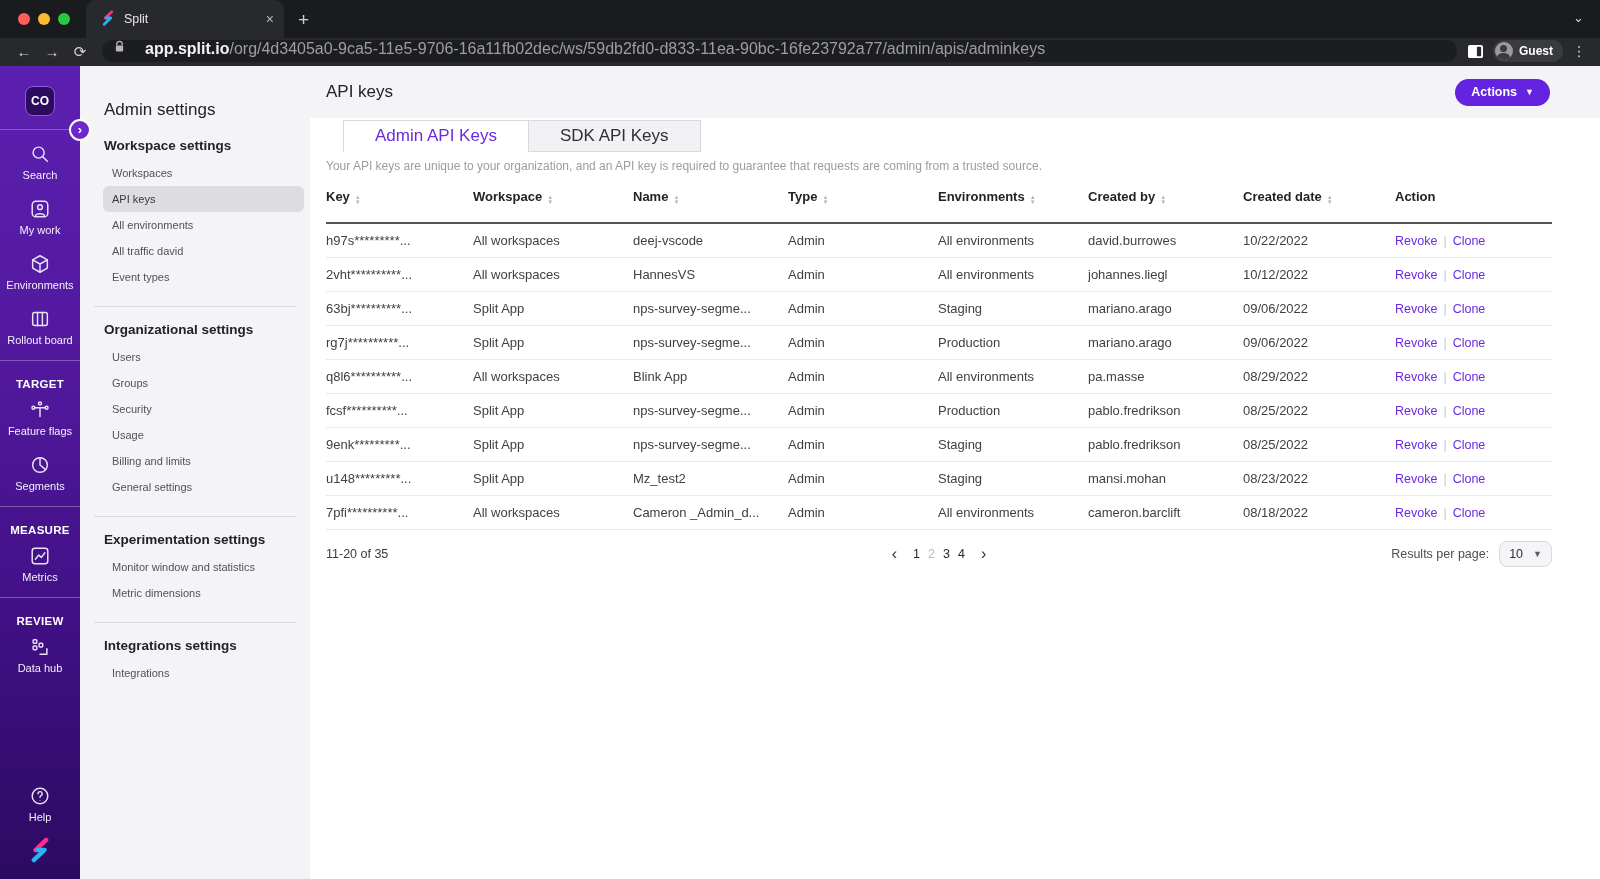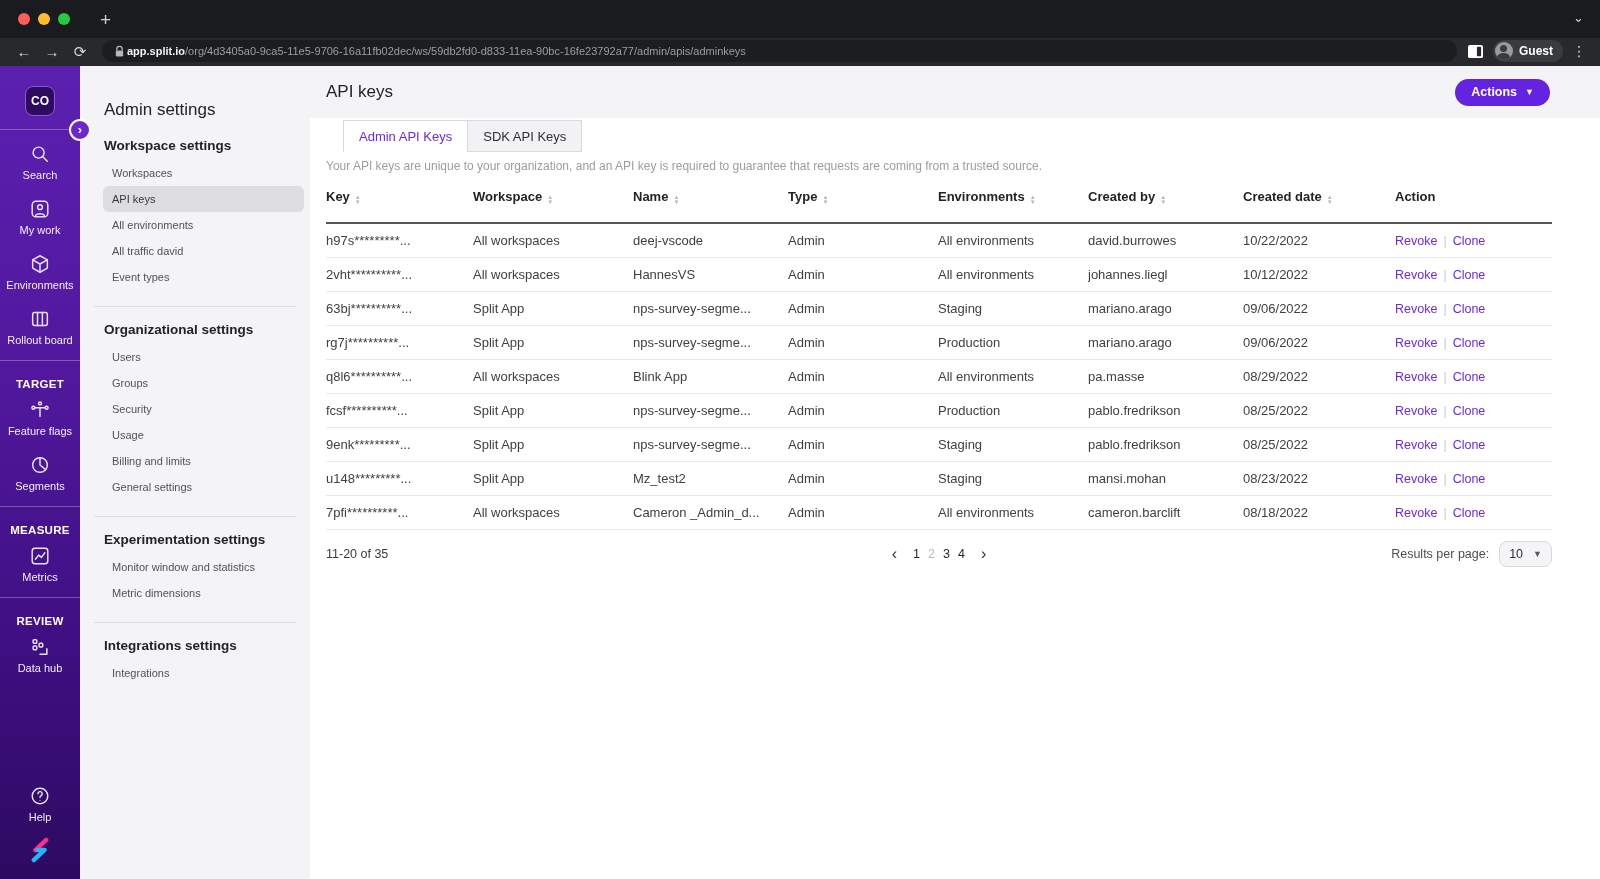--- a/index.html
+++ b/index.html
@@ -17,21 +17,21 @@
   .t-dot { width:12px; height:12px; border-radius:50%; }
   .t-red{background:#ff5f57;} .t-yellow{background:#febc2e;} .t-green{background:#28c840;}
   .btab { width:198px; height:38px; background:#28292c; border-radius:10px 10px 0 0; display:flex; align-items:center; gap:8px; padding:0 10px 0 14px; color:#e8e8ea; font-size:12.5px; }
   .btab-title { flex:1; }
   .btab-close { color:#b9b9be; font-size:14px; cursor:pointer; }
   .newtab { color:#cfcfd3; font-size:19px; margin-left:14px; cursor:pointer; line-height:1; }
   .strip-chevron { position:absolute; right:16px; top:10px; color:#d6d6da; font-size:13px; cursor:pointer; }
 
   .toolbar { height:28px; background:#28292c; display:flex; align-items:center; gap:4px; padding:0 10px 2px 12px; }
   .nav-btn { color:#d4d4d8; font-size:15px; width:24px; text-align:center; cursor:pointer; line-height:1; }
-  .urlbar { flex:1; height:22px; background:#1c1d20; border-radius:11px; display:flex; align-items:center; gap:2px; padding:0 12px; margin:0 6px; font-size:11px; white-space:nowrap; overflow:hidden; }
+  .urlbar { flex:1; height:22px; background:#1c1d20; border-radius:11px; display:flex; align-items:flex-start; gap:20px; padding:0 12px; margin:0 6px; font-size:16px; white-space:nowrap; overflow:hidden; }
   .url-domain { color:#f2f2f4; font-weight:bold; }
   .url-path { color:#9d9da3; }
   .tb-right { display:flex; align-items:center; gap:9px; padding-right:4px; }
   .guest-pill { background:#3a3b3f; border-radius:12px; height:22px; display:flex; align-items:center; gap:6px; padding:0 10px 0 2px; cursor:pointer; }
   .guest-avatar { width:18px; height:18px; border-radius:50%; background:#9a9aa0; position:relative; overflow:hidden; }
   .guest-avatar::before { content:""; position:absolute; left:5.5px; top:3px; width:7px; height:7px; border-radius:50%; background:#3a3b3f; }
   .guest-avatar::after { content:""; position:absolute; left:2.5px; top:11px; width:13px; height:9px; border-radius:50%; background:#3a3b3f; }
   .guest-label { color:#fff; font-size:12px; font-weight:bold; }
   .menu-dots { color:#d4d4d8; font-size:14px; cursor:pointer; }
 
@@ -67,21 +67,21 @@
   
   .main { flex:1; display:flex; flex-direction:column; background:#fff; }
   .main-header { height:52px; background:#f4f4f6; display:flex; align-items:center; justify-content:space-between; padding:0 50px 0 16px; }
   .main-title { font-size:17px; color:#242428; }
   .actions-btn { background:#6423df; color:#fff; border:none; border-radius:15px; height:27px; padding:0 16px; font-size:12.5px; font-weight:bold;
     display:flex; align-items:center; gap:8px; cursor:pointer; font-family:inherit; }
   .actions-btn .chev { font-size:9px; }
 
   .main-body { padding:2px 48px 0 16px; }
   .tabs { display:flex; padding-left:17px; }
-  .tab-item { height:32px; padding:0 15px; font-size:13px; display:flex; align-items:center; border:1px solid #d8d8dd; background:#f2f2f4; color:#2e2e33; cursor:pointer; }
+  .tab-item { height:32px; padding:0 31px; font-size:17px; display:flex; align-items:center; border:1px solid #d8d8dd; background:#f2f2f4; color:#2e2e33; cursor:pointer; }
   .tab-item + .tab-item { margin-left:-1px; }
   .tab-item.active { background:#fff; color:#6b2be2; border-bottom-color:#fff; }
   .tab-desc { font-size:12px; color:#9c9ca2; margin:7px 0 2px; }
 
   table.keys { width:1226px; border-collapse:collapse; table-layout:fixed; margin-top:8px; }
   .keys th { text-align:left; font-size:13px; color:#232327; font-weight:bold; padding:8px 8px 18px 0; border-bottom:2px solid #54555b; vertical-align:middle; }
   .keys td { font-size:13px; color:#3f4045; height:34px; padding:0 8px 0 0; border-bottom:1px solid #e9e9ec; white-space:nowrap; overflow:hidden; }
   .sort-icon { display:inline-flex; flex-direction:column; margin-left:5px; color:#b4b4ba; font-size:6px; line-height:4.6px; vertical-align:2px; }
   .action-link { color:#6b2be2; cursor:pointer; font-size:12.5px; }
   .link-sep { color:#c9c9cf; margin:0 6px; font-size:12.5px; }
@@ -100,20 +100,28 @@
 </style>
 </head>
 <body>
 
 <div>
   <div class="tabstrip">
     <div class="traffic">
       <span class="t-dot t-red"></span>
       <span class="t-dot t-yellow"></span>
       <span class="t-dot t-green"></span>
+    </div>
+    <div class="btab">
+      <span id="tab-logo"><svg width="16" height="16" viewBox="0 0 16 16">
+            <path d="M11.8 1.8L5.2 8.1h4.4" fill="none" stroke="#ff2d87" stroke-width="2.7" stroke-linecap="round" stroke-linejoin="round"></path>
+            <path d="M4.2 14.2l6.6-6.3H6.4" fill="none" stroke="#27b4f5" stroke-width="2.7" stroke-linecap="round" stroke-linejoin="round"></path>
+          </svg></span>
+      <span class="btab-title">Split</span>
+      <span class="btab-close">×</span>
     </div>
     <span class="newtab">+</span>
     <span class="strip-chevron">⌄</span>
   </div>
   <div class="toolbar">
     <span class="nav-btn">←</span>
     <span class="nav-btn">→</span>
     <span class="nav-btn">⟳</span>
     <div class="urlbar">
       <svg width="11" height="13" viewBox="0 0 12 14">

